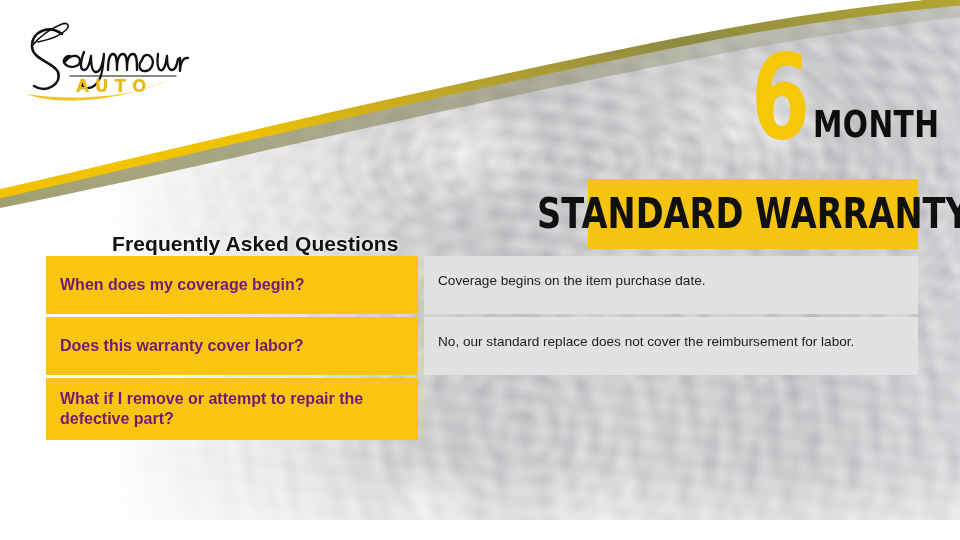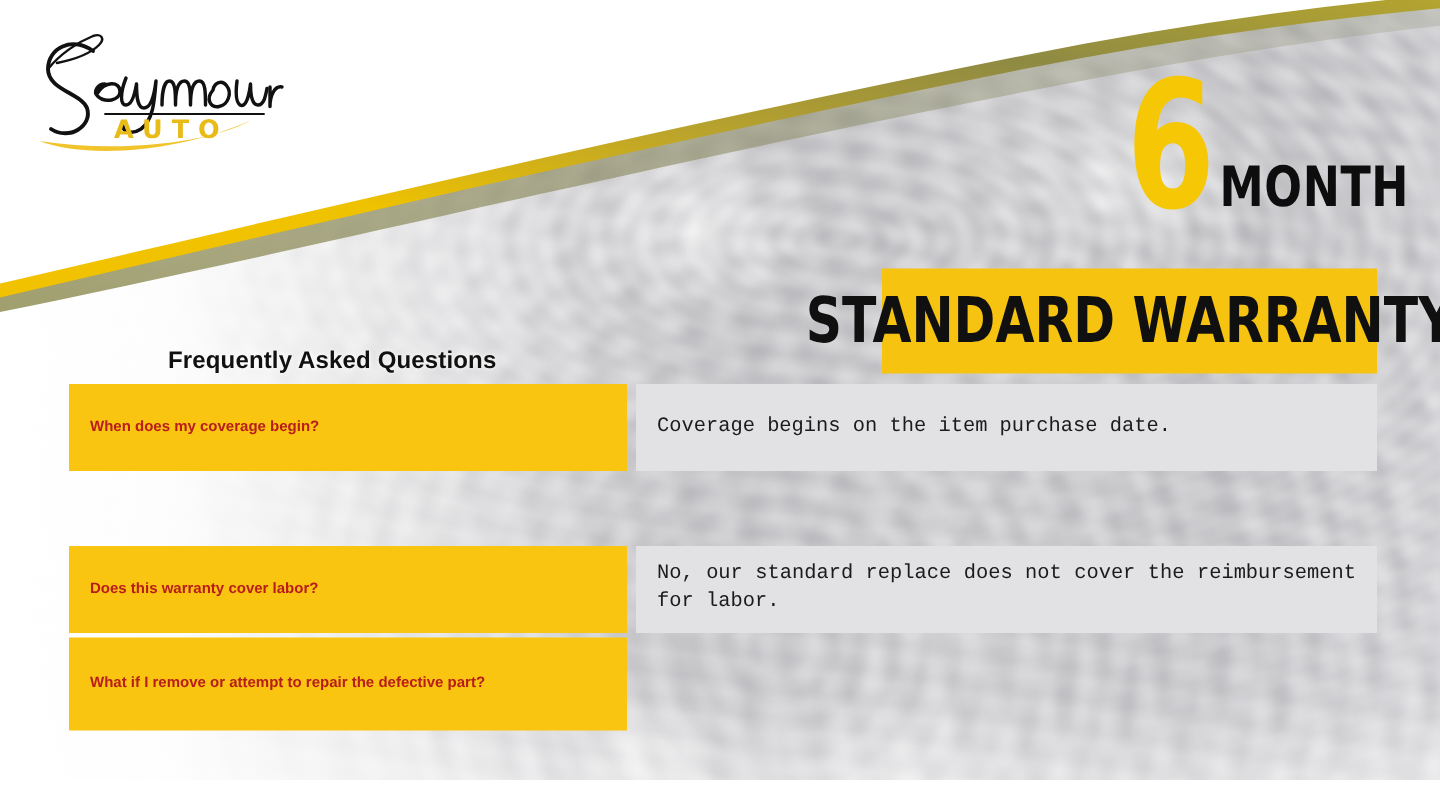--- a/index.html
+++ b/index.html
@@ -161,21 +161,21 @@
     color: #101010;
     transform: scaleX(0.80);
     white-space: nowrap;
     letter-spacing: 0px;
   }
 
   
   .faq-heading {
     position: absolute;
     left: 112px; top: 232px;
-    font-size: 16px;
+    font-size: 21px;
     font-weight: bold;
     color: #111111;
     letter-spacing: 0.1px;
     text-shadow: 0 0 3px rgba(255,255,255,0.85), 0 0 6px rgba(255,255,255,0.6);
   }
 
   
   .faq-table {
     position: absolute;
     left: 46px; top: 256px;
@@ -192,46 +192,45 @@
   .q-cell {
     width: 372px;
     flex: 0 0 372px;
     background: #f9c510;
     display: flex;
     align-items: center;
     padding: 0 14px;
     box-sizing: border-box;
   }
   .q-cell span {
-    font-size: 10px;
-    font-weight: bold;
-    color: #b91c1c;
+    font-size: 16px;
+    font-weight: bold;
+    color: #701a75;
     line-height: 1.28;
   }
   .a-cell {
     flex: 1 1 auto;
     background: #e2e2e5;
     display: flex;
-    align-items: center;
+    align-items: flex-start;
     padding: 16px 14px;
     box-sizing: border-box;
-    font-family: Liberation Mono, monospace;
   }
   .a-cell span {
     font-size: 13.6px;
     color: #1b1b1b;
     line-height: 1.38;
     text-align: justify;
     text-justify: inter-word;
     display: block;
     width: 100%;
   }
   .r1 { height: 58px; }
   .r2 { height: 62px; }
-  .r3 { height: 58px; margin-top: 47px; }
+  .r3 { height: 58px; }
   .r4 { height: 62px; }
 </style>
 </head>
 <body>
 
 <div id="slide">
 
   <div class="photo-layer">
     <div class="photo-base"></div>
     <div class="photo-tex"></div>

